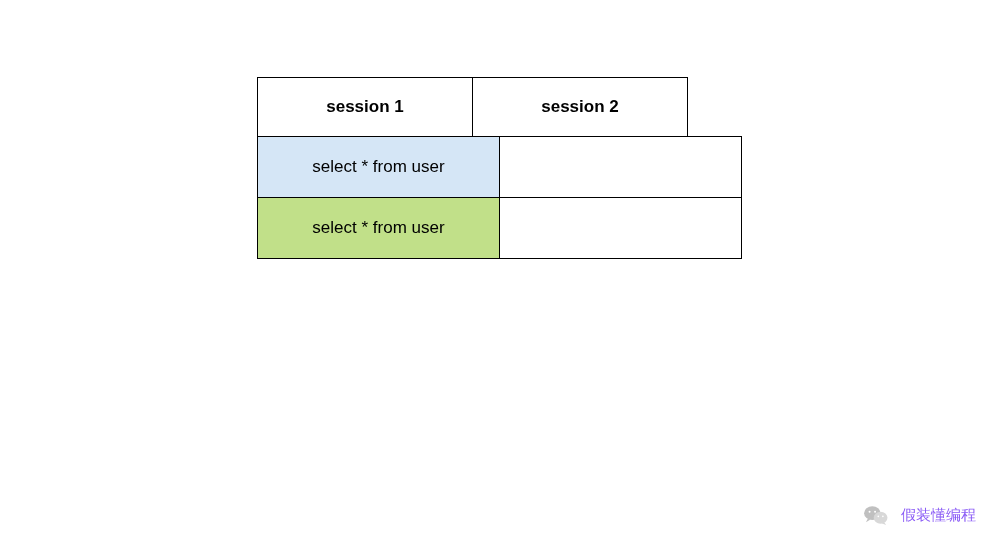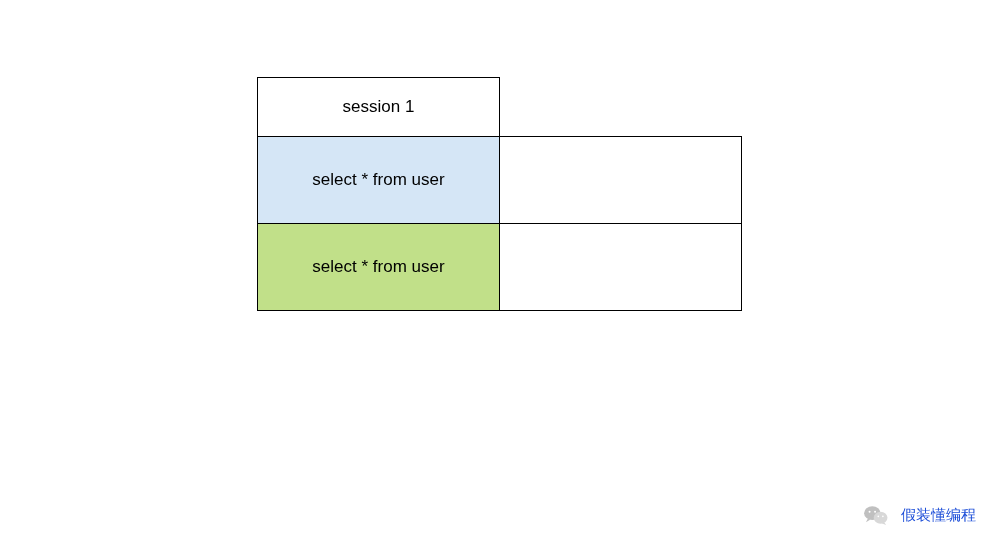--- a/index.html
+++ b/index.html
@@ -28,61 +28,65 @@
       display: flex;
       align-items: center;
       justify-content: center;
       text-align: center;
       font-size: 17px;
       color: #000000;
       padding: 6px;
       margin: -1px 0 0 -1px;
     }
     .header-row .table-cell {
-      width: 243px;
+      width: 216px;
       height: 60px;
+      font-weight: bold;
     }
     .body-row .table-cell {
       width: 243px;
-      height: 88px;
+      height: 62px;
       line-height: 1.35;
     }
     .blue-cell {
       background-color: #d5e6f6;
     }
     .green-cell {
       background-color: #c1e089;
     }
     .watermark {
       position: absolute;
       right: 22px;
       bottom: 14px;
       display: flex;
       align-items: center;
       gap: 12px;
-      color: #1d4ed8;
+      color: #8b5cf6;
       font-size: 15px;
     }
     .wechat-icon {
       width: 26px;
       height: 22px;
       position: relative;
     }
     .wechat-icon svg {
       width: 100%;
       height: 100%;
     }
   </style>
 </head>
 <body>
 
 <div class="table-container">
   <div class="table-row header-row">
     <div class="table-cell">
       <span>session 1</span>
+    </div>
+    <div class="table-cell">
+      <span>session 2</span>
     </div>
   </div>
 
   <div class="table-row body-row">
     <div class="table-cell blue-cell">
       <span>select * from user</span>
     </div>
     <div class="table-cell">
       <span></span>
     </div>

